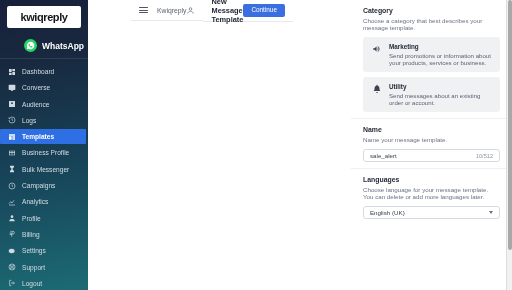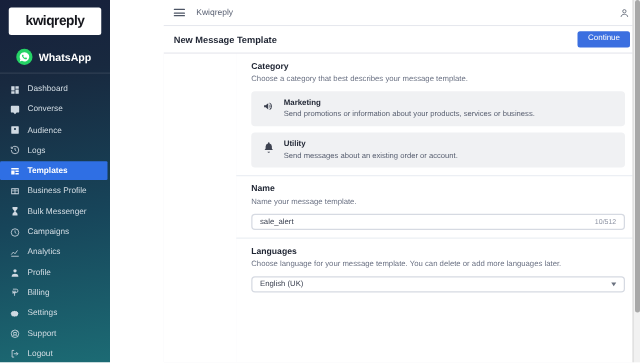--- a/index.html
+++ b/index.html
@@ -23,21 +23,21 @@
   }
   .logo-box {
     background: #ffffff; border-radius: 2px;
     height: 22px; display: flex; align-items: center; justify-content: center;
   }
   .logo-text {
     font-size: 11px; font-weight: bold; color: #15161c; letter-spacing: -0.4px;
   }
   .wa-row {
     display: flex; align-items: center; gap: 5px;
-    padding: 4px 7px 6px 13px;
+    padding: 4px 7px 6px 24px;
     border-bottom: 1px solid rgba(255,255,255,0.10);
   }
   .wa-icon {
     width: 13px; height: 13px; border-radius: 50%;
     background: #25d366; display: flex; align-items: center; justify-content: center;
     flex: 0 0 13px;
   }
   .wa-icon svg { width: 9px; height: 9px; display:block; }
   .wa-label { color: #ffffff; font-size: 8.5px; font-weight: bold; }
 
@@ -49,21 +49,21 @@
     cursor: pointer;
   }
   .nav-item .ico { width: 8px; height: 8px; flex: 0 0 8px; display:flex; align-items:center; justify-content:center; }
   .nav-item .ico svg { width: 8px; height: 8px; display: block; }
   .nav-item.active {
     background: #2f6fe4; color: #ffffff; font-weight: bold;
     margin-right: 2px; border-radius: 1px;
   }
 
   
-  .main { flex: 1 1 auto; height: 290px; display: flex; flex-direction: column; background: #ffffff; min-width: 0; }
+  .main { flex: 1 1 auto; height: 290px; display: flex; flex-direction: row; background: #ffffff; min-width: 0; }
 
   .topbar {
     height: 21px; flex: 0 0 21px; background: #ffffff;
     border-bottom: 1px solid #e6e8ee;
     display: flex; align-items: center; padding: 0 8px;
   }
   .hamburger { width: 9px; height: 9px; display:flex; flex-direction: column; justify-content: center; gap: 1.5px; cursor: pointer; }
   .hamburger span { display:block; height: 1px; background: #4d5565; width: 9px; border-radius: 1px; }
   .topbar-title { font-size: 6.8px; color: #5b6274; margin-left: 9px; }
   .topbar-spacer { flex: 1 1 auto; }

